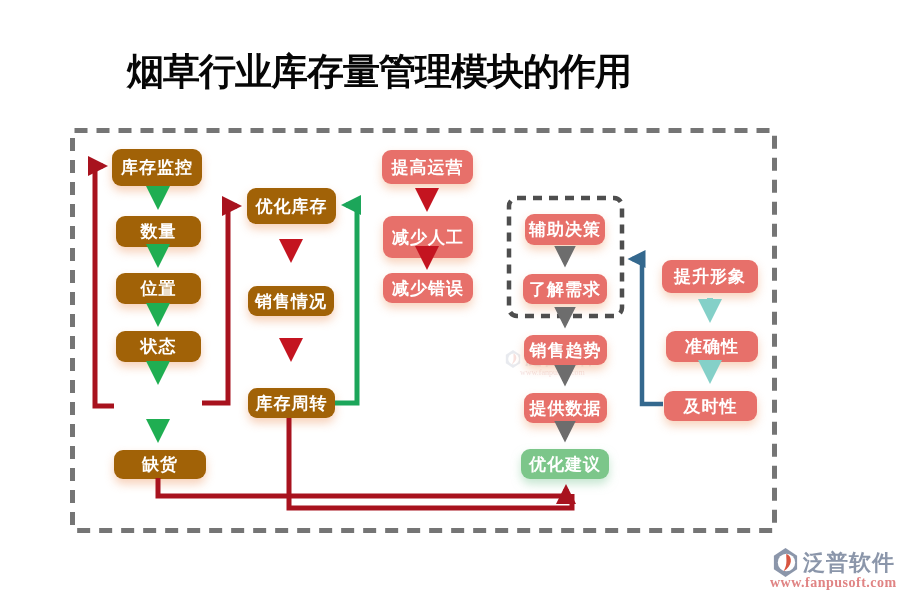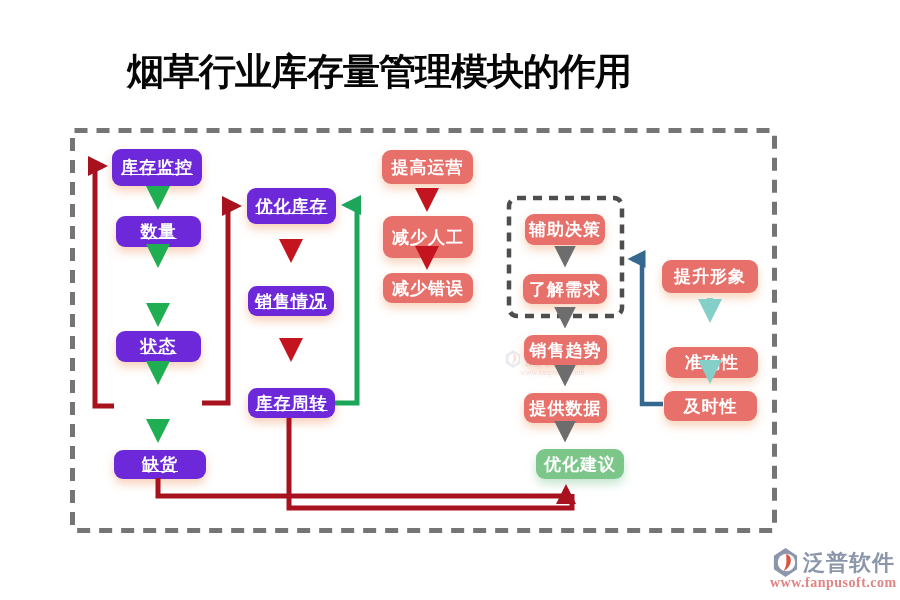--- a/index.html
+++ b/index.html
@@ -3,23 +3,23 @@
 <meta charset="utf-8">
 <style>
   html,body{margin:0;padding:0;background:#fff;}
   #stage{position:relative;width:900px;height:600px;background:#ffffff;overflow:hidden;
          font-family:"Liberation Sans","DejaVu Sans",sans-serif;}
   #title{position:absolute;left:104px;top:47px;font-size:37px;font-weight:bold;
          color:#060606;letter-spacing:-1px;white-space:nowrap;margin-left:23px;}
   .node{position:absolute;display:flex;align-items:center;justify-content:center;
         color:#ffffff;font-weight:bold;font-size:17px;letter-spacing:1px;
         border-radius:9px;z-index:2;white-space:nowrap;}
-  .tan{background:#6d28d9;box-shadow:0 5px 10px rgba(238,153,102,.45);text-decoration:underline;}
+  .tan{background:#a16207;box-shadow:0 5px 10px rgba(238,153,102,.45);}
   .red{background:#e7706a;box-shadow:0 5px 10px rgba(240,160,110,.45);}
-  .green{background:#7cc68a;box-shadow:0 5px 10px rgba(150,210,170,.55);margin-left:15px;}
+  .green{background:#7cc68a;box-shadow:0 5px 10px rgba(150,210,170,.55);}
   #lines{position:absolute;left:0;top:0;z-index:5;pointer-events:none;}
   #watermark{position:absolute;left:504px;top:347px;z-index:1;opacity:.17;
              display:flex;align-items:center;gap:3px;}
   #watermark .wm-name{font-size:17px;font-weight:bold;color:#7c8aa4;letter-spacing:1px;}
   #watermark .wm-url{position:absolute;left:16px;top:21px;font-size:8px;color:#c05050;
                      font-family:"Liberation Serif",serif;white-space:nowrap;}
   #brand{position:absolute;left:771px;top:547px;z-index:2;display:flex;align-items:center;gap:3px;}
   #brand .brand-name{font-size:22px;font-weight:bold;color:#8b96aa;letter-spacing:1px;}
   #brand-url{position:absolute;left:770px;top:575px;z-index:2;font-size:14px;font-weight:bold;
              color:#e08484;font-family:"Liberation Serif",serif;letter-spacing:.5px;}
@@ -36,39 +36,40 @@
       <path d="M3,9 L15,1 L27,9 L27,23 L15,31 L3,23 Z" fill="#7c8aa4"></path>
       <circle cx="16" cy="16" r="9" fill="#ffffff"></circle>
       <path d="M16,7 C23,10 22,20 13,25 C18,17 15,11 16,7 Z" fill="#d85540"></path>
     </svg>
     <span class="wm-name">泛普软件</span>
     <span class="wm-url">www.fanpusoft.com</span>
   </div>
 
   <div class="node tan" style="left:112px;top:149px;width:90px;height:37px">库存监控</div>
   <div class="node tan" style="left:116px;top:216px;width:85px;height:31px">数量</div>
+  <div class="node tan" style="left:116px;top:273px;width:85px;height:31px">位置</div>
   <div class="node tan" style="left:116px;top:331px;width:85px;height:31px">状态</div>
   <div class="node tan" style="left:114px;top:450px;width:92px;height:29px">缺货</div>
 
   <div class="node tan" style="left:247px;top:188px;width:89px;height:36px">优化库存</div>
   <div class="node tan" style="left:248px;top:286px;width:86px;height:30px">销售情况</div>
   <div class="node tan" style="left:248px;top:388px;width:87px;height:30px">库存周转</div>
 
   <div class="node red" style="left:382px;top:150px;width:91px;height:34px">提高运营</div>
   <div class="node red" style="left:383px;top:216px;width:90px;height:42px">减少人工</div>
   <div class="node red" style="left:383px;top:273px;width:90px;height:30px">减少错误</div>
 
   <div class="node red" style="left:525px;top:214px;width:80px;height:31px">辅助决策</div>
   <div class="node red" style="left:523px;top:274px;width:84px;height:30px">了解需求</div>
   <div class="node red" style="left:524px;top:335px;width:83px;height:30px">销售趋势</div>
   <div class="node red" style="left:524px;top:393px;width:83px;height:30px">提供数据</div>
   <div class="node green" style="left:521px;top:449px;width:88px;height:30px">优化建议</div>
 
   <div class="node red" style="left:662px;top:260px;width:96px;height:33px">提升形象</div>
-  <div class="node red" style="left:666px;top:347px;width:92px;height:31px">准确性</div>
+  <div class="node red" style="left:666px;top:331px;width:92px;height:31px">准确性</div>
   <div class="node red" style="left:664px;top:391px;width:93px;height:30px">及时性</div>
 
   <svg id="lines" width="900" height="600">
     <defs>
       <marker id="m-green" markerWidth="4.5" markerHeight="4.5" refX="3" refY="2" orient="auto">
         <path d="M0,0 L4,2 L0,4 Z" fill="#1fae52"></path>
         </marker>
       <marker id="m-red" markerWidth="4.5" markerHeight="4.5" refX="3" refY="2" orient="auto">
         <path d="M0,0 L4,2 L0,4 Z" fill="#c41420"></path>
         </marker>

